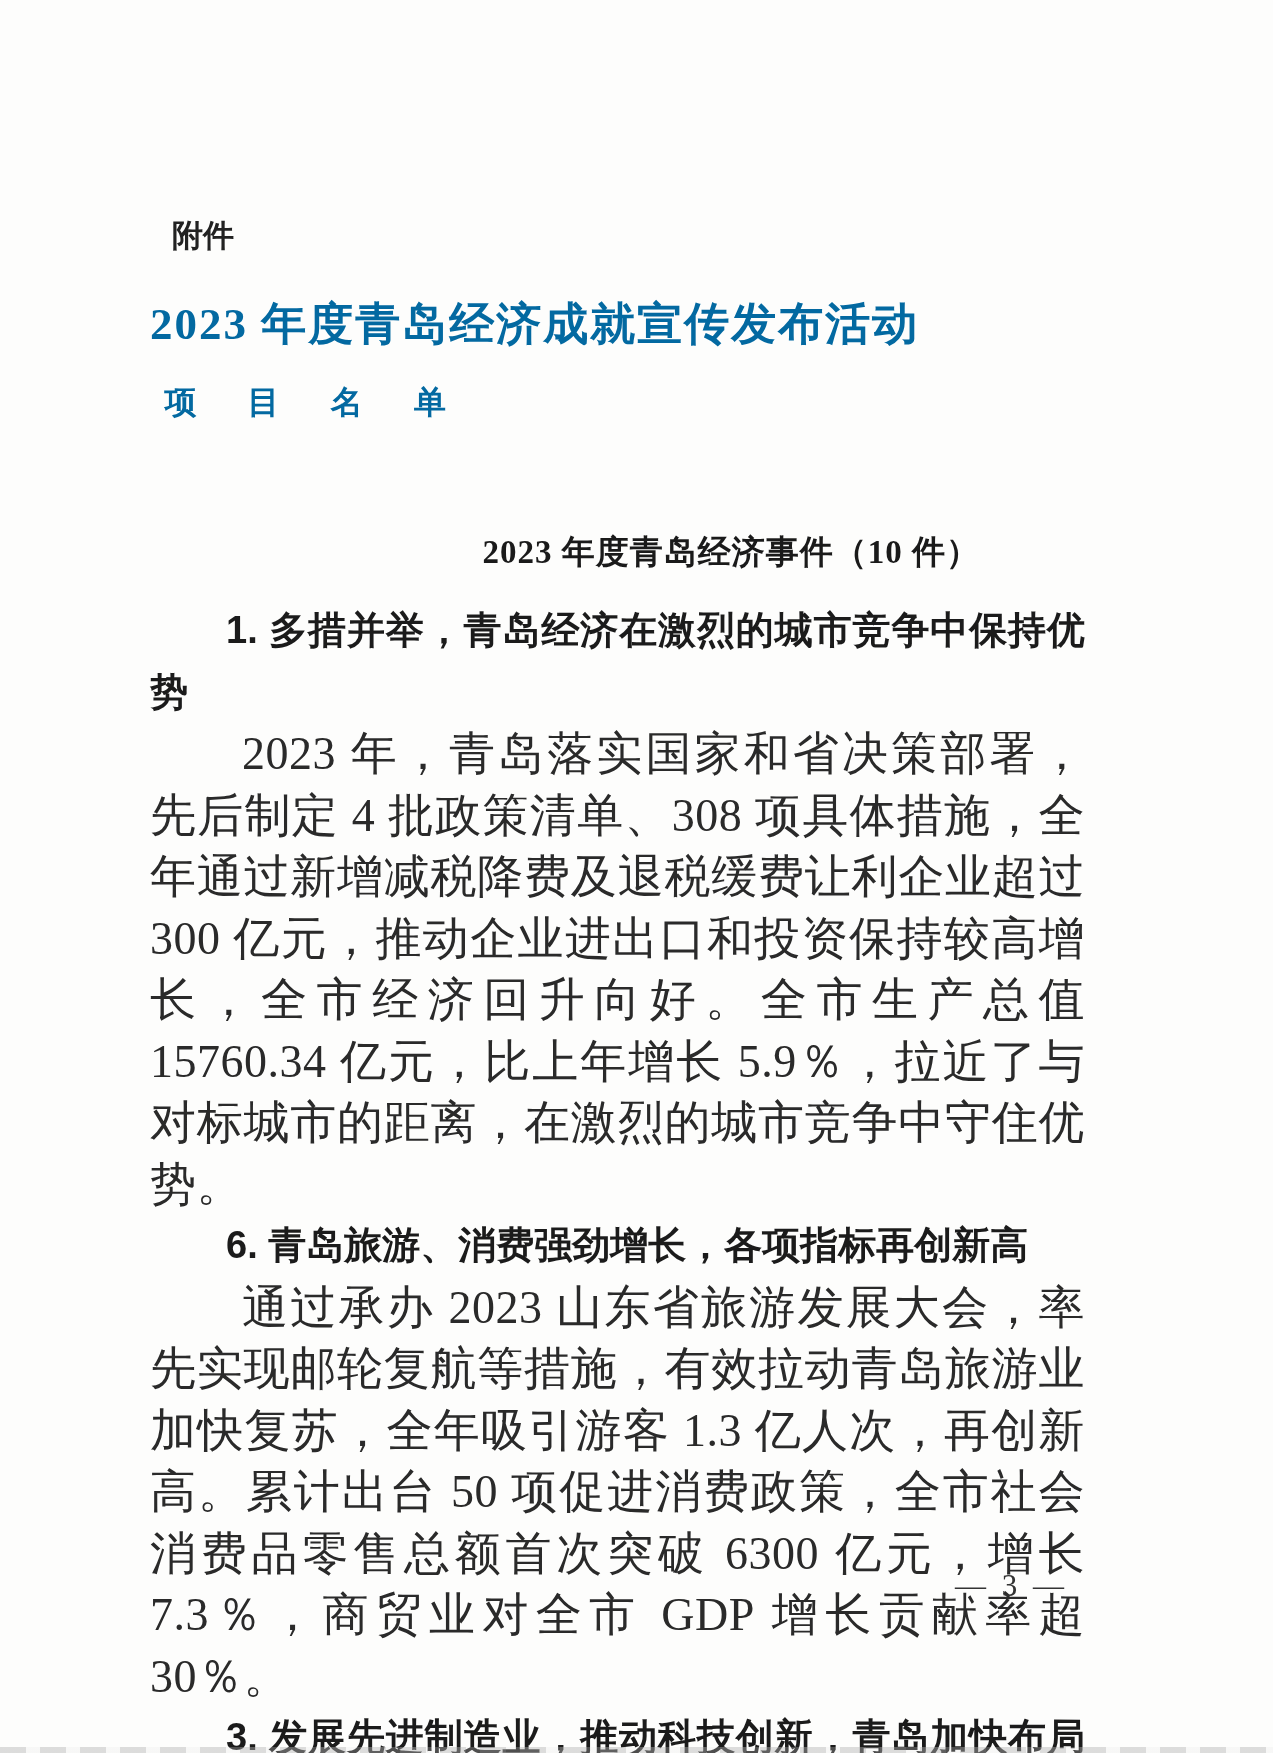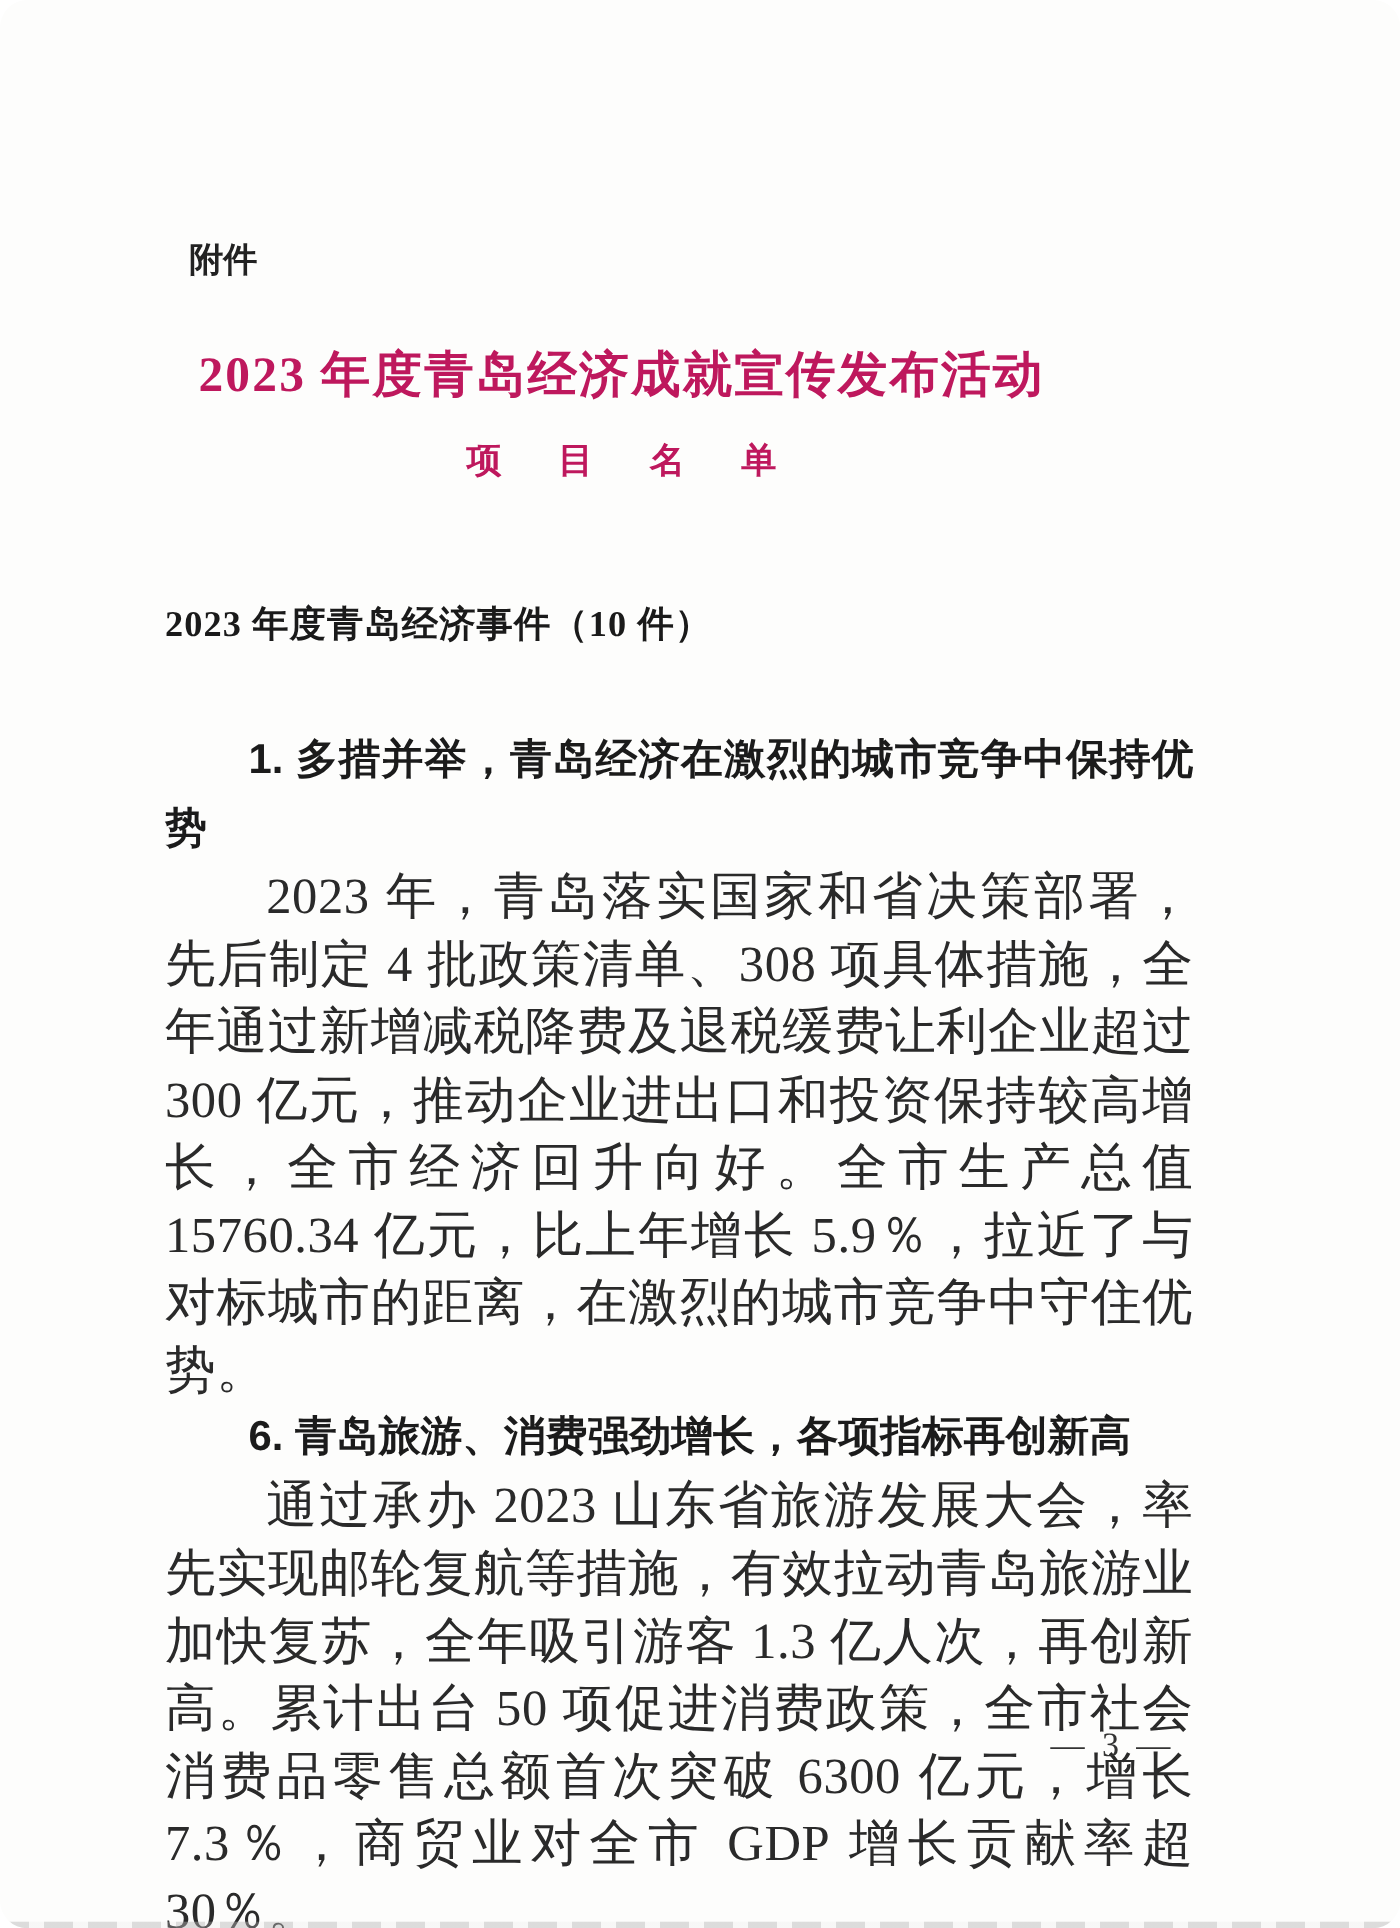--- a/index.html
+++ b/index.html
@@ -9,56 +9,55 @@
   }
   .page {
     position: relative;
     width: 1273px;
     height: 1753px;
     box-sizing: border-box;
     background: #fdfdfc;
     color: #1d1d1d;
     padding: 218px 188px 0 150px;
     overflow: hidden;
-    border-radius: 25px;
   }
   .attachment-label {
     font-family: "Liberation Sans", "DejaVu Sans", sans-serif;
     font-weight: 700;
     font-size: 31px;
     line-height: 36px;
     margin-left: 22px;
     color: #222;
   }
   .doc-title {
-    text-align: center;
+    text-align: left;
     padding-right: 105px;
-    margin-top: 60px;
+    margin-top: 44px;
     font-family: "Liberation Serif", "DejaVu Serif", serif;
     font-weight: 700;
-    color: #be185d;
+    color: #0369a1;
   }
   .doc-title-line1 {
     font-size: 45px;
     line-height: 52px;
     letter-spacing: 2px;
   }
   .doc-title-line2 {
     font-size: 32px;
     line-height: 52px;
     margin-top: 26px;
     letter-spacing: 0.45em;
     word-spacing: 0.45em;
     text-indent: 0.45em;
   }
   .section-title {
-    text-align: left;
+    text-align: right;
     padding-right: 105px;
     margin-top: 104px;
-    margin-bottom: 73px;
+    margin-bottom: 28px;
     font-family: "Liberation Serif", "DejaVu Serif", serif;
     font-weight: 700;
     font-size: 33px;
     line-height: 40px;
     letter-spacing: 1px;
     color: #1a1a1a;
   }
   .item-heading {
     font-family: Liberation Sans, sans-serif;
     font-weight: 700;

